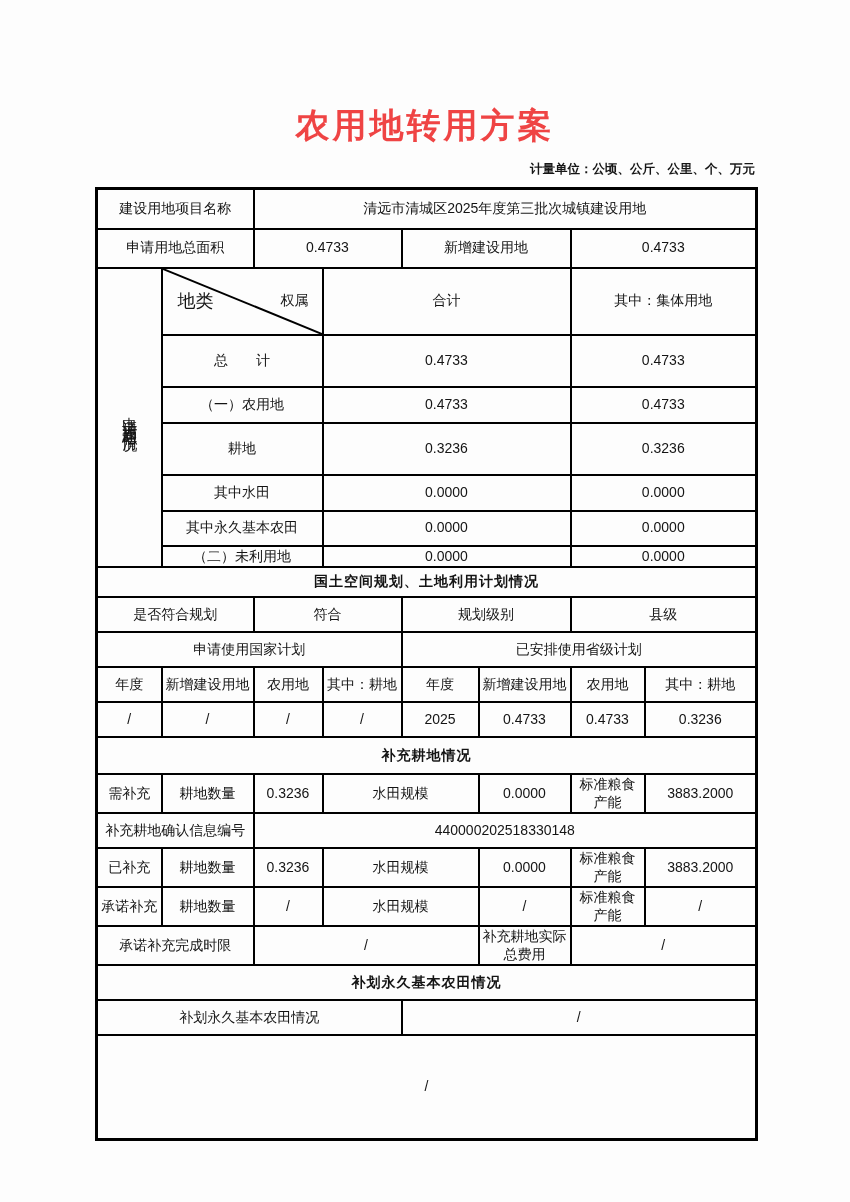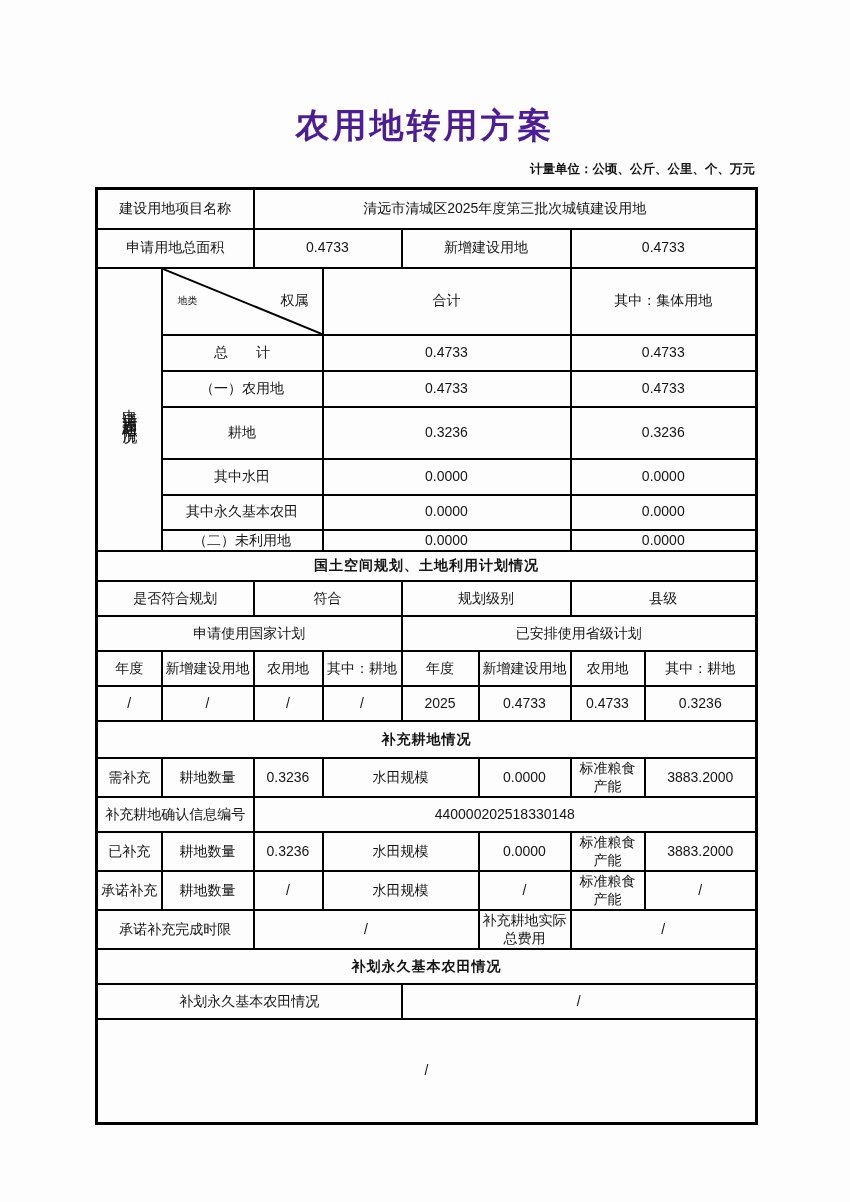--- a/index.html
+++ b/index.html
@@ -3,21 +3,21 @@
 <meta charset="utf-8">
 <style>
   html,body{margin:0;padding:0;}
   body{
     width:850px;height:1202px;background:#fdfdfd;color:#141414;
     font-family:"Liberation Sans","DejaVu Sans",sans-serif;
     position:relative;overflow:hidden;
   }
   .page-title{
     position:absolute;left:0;top:103px;width:850px;text-align:center;
-    font-size:34px;font-weight:bold;letter-spacing:3px;color:#4c1d95;
+    font-size:34px;font-weight:bold;letter-spacing:3px;color:#ef4444;
   }
   .unit-note{
     position:absolute;right:95px;top:161px;font-size:12.5px;font-weight:bold;color:#161616;
   }
   table.doc{
     position:absolute;left:95px;top:187px;width:660px;
     border-collapse:collapse;table-layout:fixed;
     border:3px solid #000;
   }
   table.doc td{
@@ -32,21 +32,21 @@
   td.wrapcell{font-size:13px;padding:1px 8px;line-height:1.15;}
   td.wrapcell2{font-size:13px;padding:1px 2px;line-height:1.15;}
   td.vcell{padding:0;}
   .vtext{
     writing-mode:vertical-lr;text-orientation:upright;
     letter-spacing:3px;font-size:15px;margin:0 auto;
   }
   td.diag{position:relative;padding:0;}
   .diag-wrap{position:absolute;inset:0;}
   .diag-wrap svg{position:absolute;inset:0;width:100%;height:100%;display:block;}
-  .diag-bl{position:absolute;left:15px;top:50%;transform:translateY(-50%);font-size:10px;}
+  .diag-bl{position:absolute;left:15px;top:50%;transform:translateY(-50%);font-size:18px;}
   .diag-tr{position:absolute;right:13px;top:50%;transform:translateY(-50%);font-size:14px;}
   .bigcell{font-size:15px;}
 </style>
 </head>
 <body>
 
 <div class="page-title">农用地转用方案</div>
 <div class="unit-note">计量单位：公顷、公斤、公里、个、万元</div>
 
 <table class="doc">
@@ -84,21 +84,21 @@
           <line x1="0" y1="0" x2="100" y2="100" stroke="#000" stroke-width="2" vector-effect="non-scaling-stroke"></line>
         </svg>
         <span class="diag-bl">地类</span>
         <span class="diag-tr">权属</span>
       </div>
     </td>
     <td colspan="3">合计</td>
     <td colspan="2">其中：集体用地</td>
   </tr>
 
-  <tr style="height:36px">
+  <tr style="height:52px">
     <td colspan="2">总　　计</td>
     <td colspan="3">0.4733</td>
     <td colspan="2">0.4733</td>
   </tr>
   <tr style="height:36px">
     <td colspan="2" class="left">（一）农用地</td>
     <td colspan="3">0.4733</td>
     <td colspan="2">0.4733</td>
   </tr>
   <tr style="height:52px">

